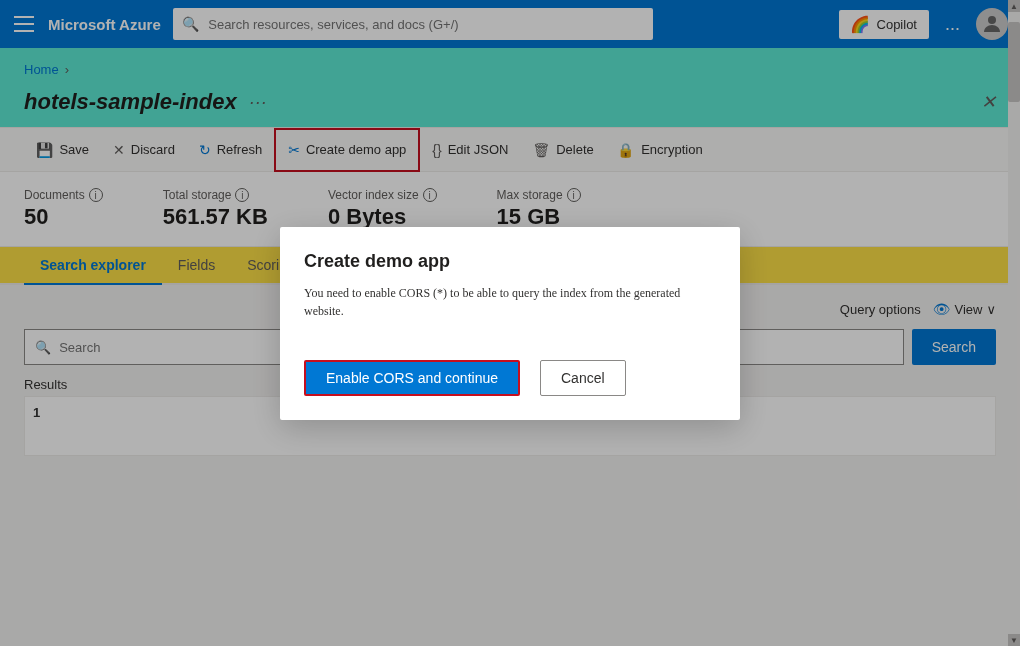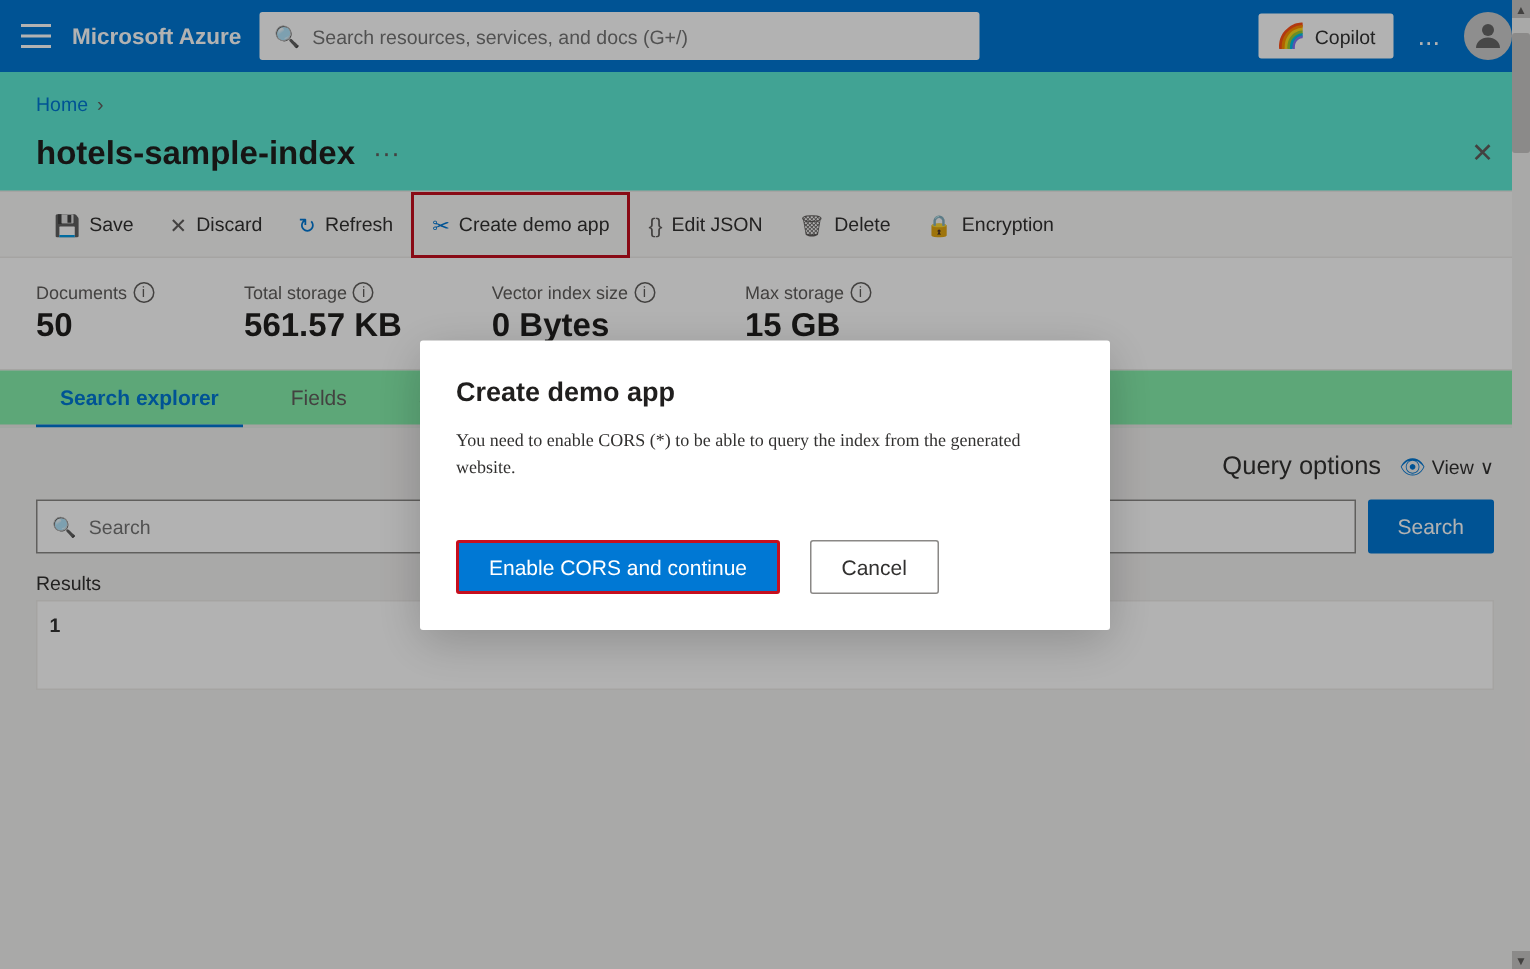--- a/index.html
+++ b/index.html
@@ -61,21 +61,21 @@
       background: #5eead4;
       padding: 8px 24px 0 24px;
       border-bottom: 1px solid #edebe9;
     }
     .breadcrumb {
       display: flex; align-items: center; gap: 6px;
       font-size: 13px; color: #0078d4; padding: 6px 0;
     }
     .breadcrumb-sep { color: #605e5c; }
     .page-title-row {
-      display: flex; align-items: center; gap: 12px; padding: 6px 0 12px 0;
+      display: flex; align-items: center; gap: 12px; padding: 6px 0 12px 0; font-style: italic;
     }
     .page-title {
       font-size: 22px; font-weight: 600; color: #201f1e;
     }
     .page-title-dots { font-size: 18px; color: #605e5c; cursor: pointer; }
     .page-close {
       margin-left: auto; font-size: 18px; cursor: pointer; color: #605e5c;
     }
 
     
@@ -116,26 +116,26 @@
     }
     .stat-value { font-size: 22px; font-weight: 600; color: #201f1e; margin-top: 2px; }
     .info-icon {
       width: 14px; height: 14px; border-radius: 50%; border: 1px solid #605e5c;
       display: inline-flex; align-items: center; justify-content: center;
       font-size: 10px; color: #605e5c; cursor: pointer;
     }
 
     
     .tabs-bar {
-      background: #86efac;
+      background: #fde047;
       display: flex;
       align-items: flex-start;
       padding: 0 24px;
       border-bottom: 2px solid #edebe9;
-      gap: 16px;
+      gap: 0;
     }
     .tab-item {
       padding: 10px 16px; font-size: 14px; color: #605e5c; cursor: pointer;
       border-bottom: 2px solid transparent; margin-bottom: -2px;
     }
     .tab-item.active {
       color: #0078d4; font-weight: 600; border-bottom: 2px solid #0078d4;
     }
 
     
@@ -144,21 +144,21 @@
       padding: 16px 24px;
       position: relative;
     }
 
     
     .query-options-row {
       display: flex; align-items: center; gap: 12px; margin-bottom: 12px;
     }
     .query-options-btn {
       display: flex; align-items: flex-start; gap: 4px;
-      font-size: 17px; color: #323130; cursor: pointer; background: none; border: none;
+      font-size: 13px; color: #323130; cursor: pointer; background: none; border: none;
     }
     .view-btn {
       display: flex; align-items: center; gap: 4px;
       font-size: 13px; color: #323130; cursor: pointer; background: none; border: none;
     }
 
     
     .search-row {
       display: flex; align-items: center; gap: 8px; margin-bottom: 12px;
     }

